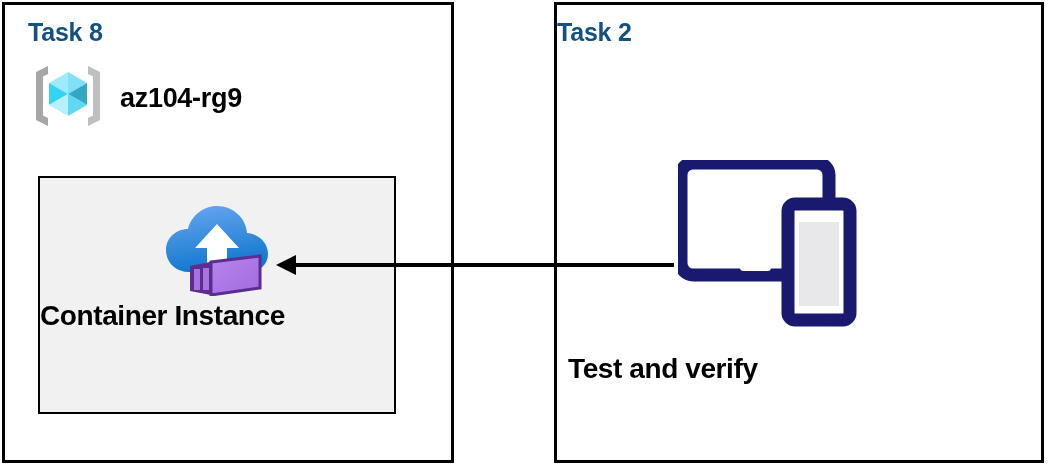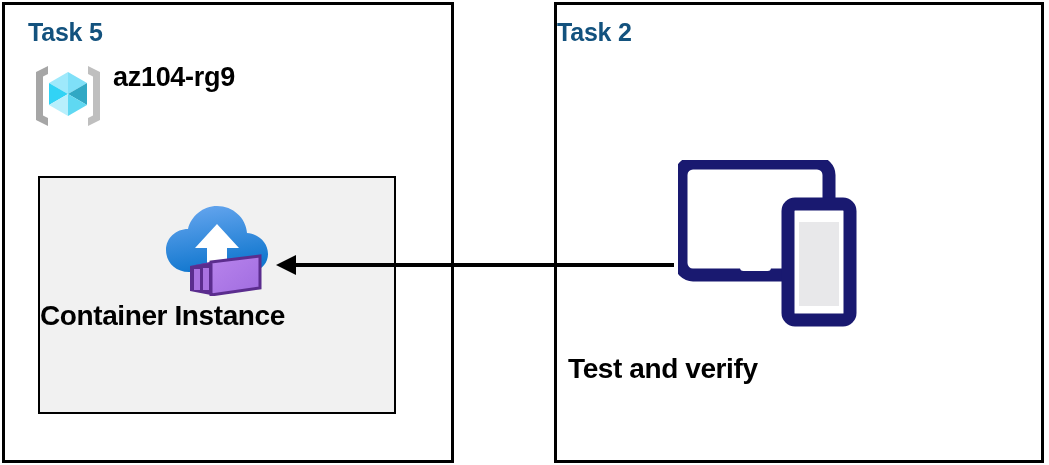--- a/index.html
+++ b/index.html
@@ -39,22 +39,22 @@
   }
   #title-1 { left: 28px;  top: 18px; }
   #title-2 { left: 557px; top: 18px; }
 
   
   #rg-row {
     position: absolute;
     left: 30px;
     top: 62px;
     display: flex;
-    align-items: flex-start;
-    gap: 7px;
+    align-items: center;
+    gap: 14px;
   }
   #rg-label {
     color: #000000;
     font-size: 27px;
     font-weight: bold;
     white-space: nowrap;
     letter-spacing: -0.3px;
   }
 
   
@@ -114,21 +114,21 @@
     pointer-events: none;
   }
 </style>
 </head>
 <body>
 
 <div id="canvas">
 
   <div class="panel" id="panel-1"></div>
 
-  <div class="panel-title" id="title-1">Task 5</div>
+  <div class="panel-title" id="title-1">Task 8</div>
 
   <div id="rg-row">
     <span>
       <svg width="76" height="68" viewBox="0 0 76 68" xmlns="http://www.w3.org/2000/svg">
 
         <path d="M18 4 L6 10 L6 58 L18 64 L18 56 L13 53.5 L13 14.5 L18 12 Z" fill="#a6a6a6"></path>
 
         <path d="M58 4 L70 10 L70 58 L58 64 L58 56 L63 53.5 L63 14.5 L58 12 Z" fill="#bfbfbf"></path>
 
         <path d="M38 10 L19 21 L38 32 Z" fill="#9fe9fb"></path>

